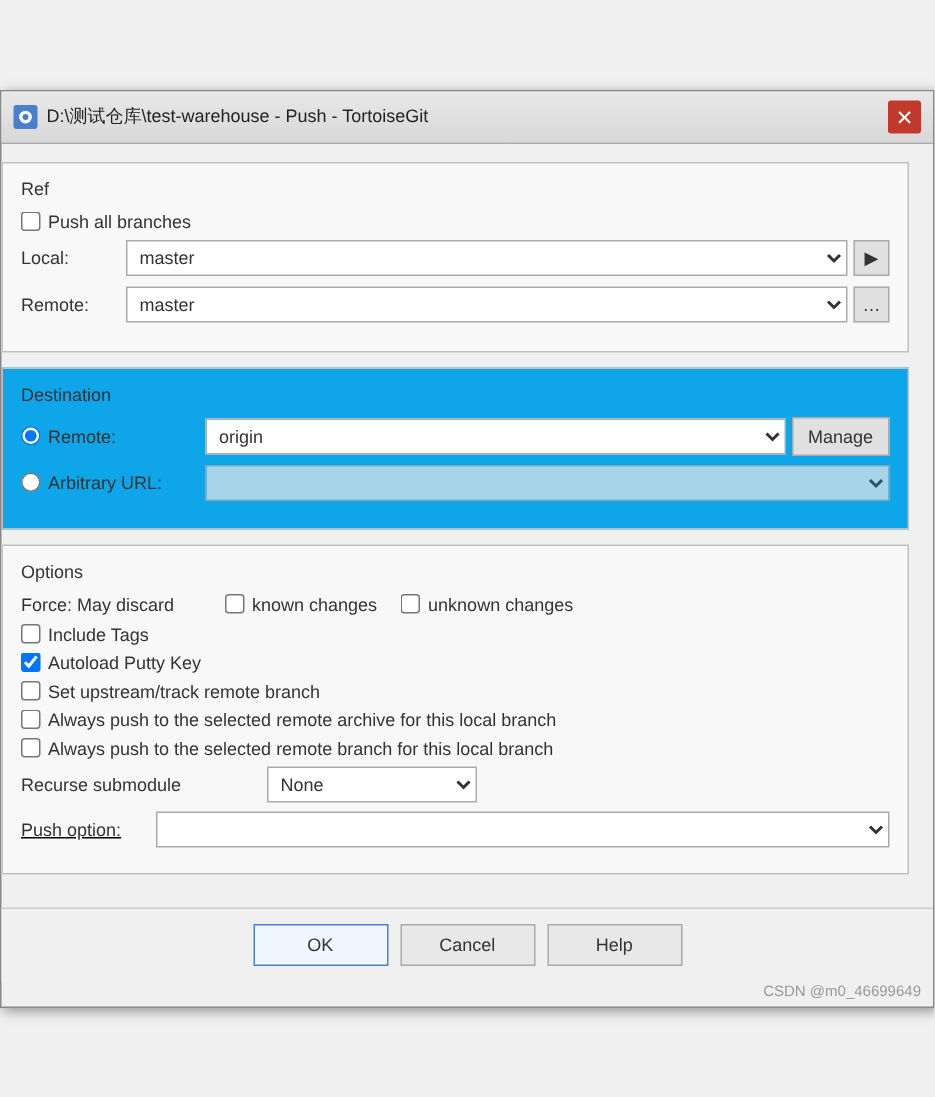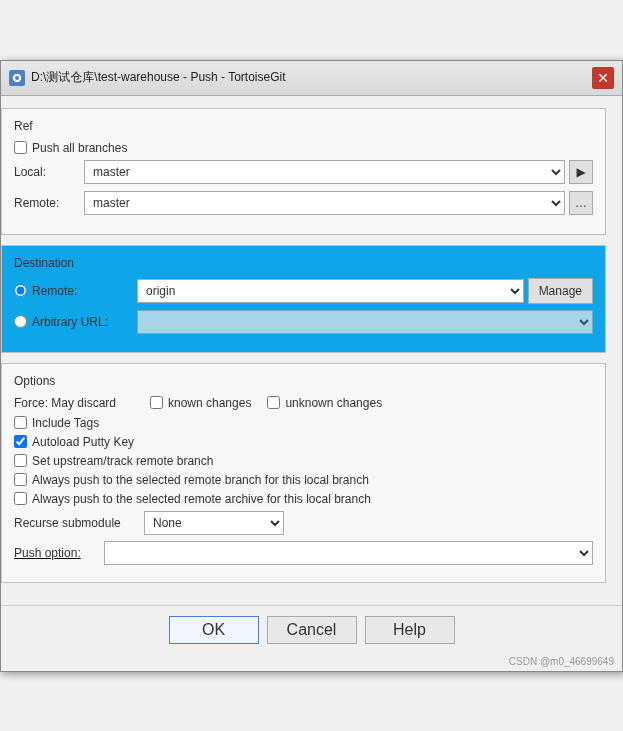--- a/index.html
+++ b/index.html
@@ -184,20 +184,21 @@
     .push-option-label {
       font-size: 12px;
       color: #333;
       width: 90px;
       flex-shrink: 0;
     }
     .recurse-row {
       display: flex;
       align-items: center;
       margin-bottom: 5px;
+      gap: 34px;
     }
     .recurse-label {
       font-size: 12px;
       color: #333;
       width: 130px;
       flex-shrink: 0;
     }
     
     .button-bar {
       border-top: 1px solid #ccc;
@@ -206,21 +207,21 @@
       justify-content: center;
       gap: 8px;
       background: #f0f0f0;
     }
     .btn-dialog {
       width: 90px;
       height: 28px;
       border: 1px solid #aaa;
       background: #e8e8e8;
       cursor: pointer;
-      font-size: 16px;
+      font-size: 12px;
       color: #333;
     }
     .btn-dialog.primary {
       border-color: #4a7fcb;
       background: #f0f6ff;
     }
     .watermark {
       font-size: 10px;
       color: #999;
       text-align: right;
@@ -325,27 +326,27 @@
         <input type="checkbox" id="autoloadPutty" checked="" style="">
         <label class="checkbox-label" for="autoloadPutty">Autoload Putty Key</label>
       </div>
 
       <div class="checkbox-row">
         <input type="checkbox" id="setUpstream" style="">
         <label class="checkbox-label" for="setUpstream">Set upstream/track remote branch</label>
       </div>
 
       <div class="checkbox-row">
+        <input type="checkbox" id="alwaysPushArchive" style="">
+        <label class="checkbox-label" for="alwaysPushArchive">Always push to the selected remote archive for this local branch</label>
+      </div>
+
+      <div class="checkbox-row">
         <input type="checkbox" id="alwaysPushBranch" style="">
         <label class="checkbox-label" for="alwaysPushBranch">Always push to the selected remote branch for this local branch</label>
-      </div>
-
-      <div class="checkbox-row">
-        <input type="checkbox" id="alwaysPushArchive" style="">
-        <label class="checkbox-label" for="alwaysPushArchive">Always push to the selected remote archive for this local branch</label>
       </div>
 
       <div class="recurse-row" style="margin-top:4px;">
         <span class="recurse-label">Recurse submodule</span>
         <select class="form-select" style="width:140px;flex:none;">
           <option>None</option>
           <option>Check</option>
           <option>On-demand</option>
           <option>Yes</option>
         </select>

